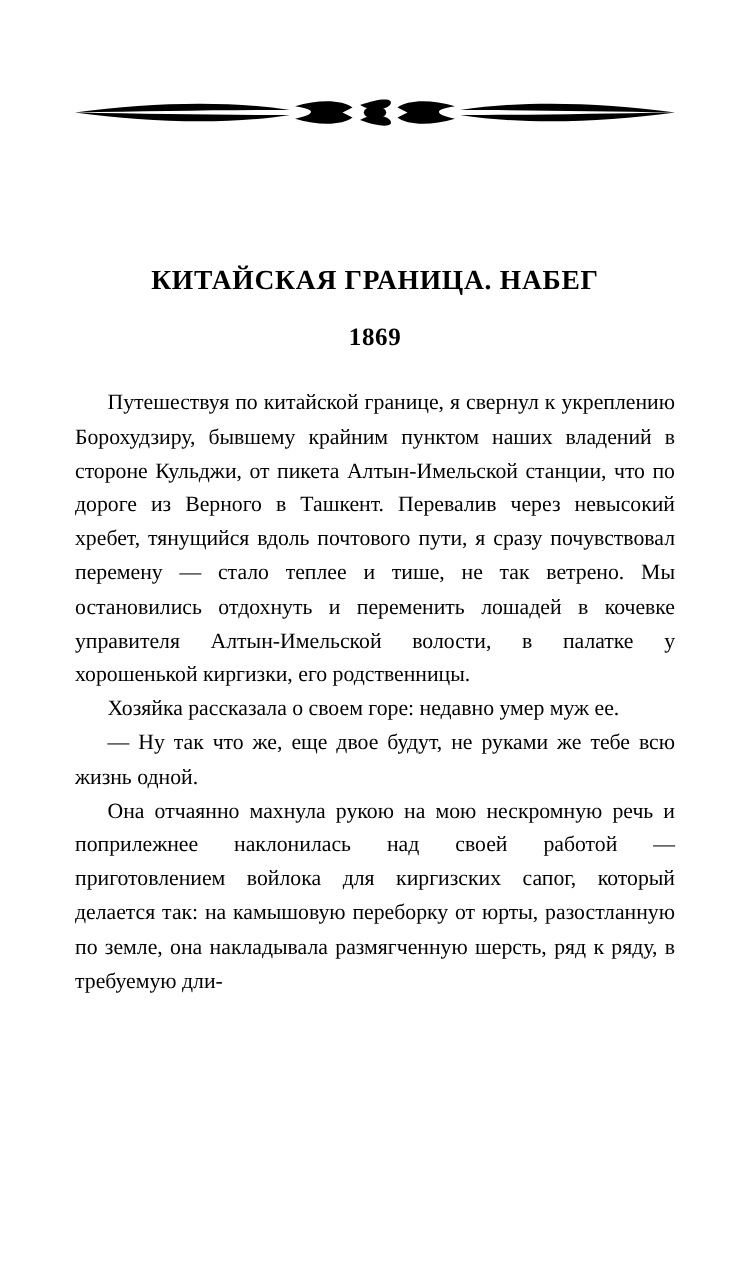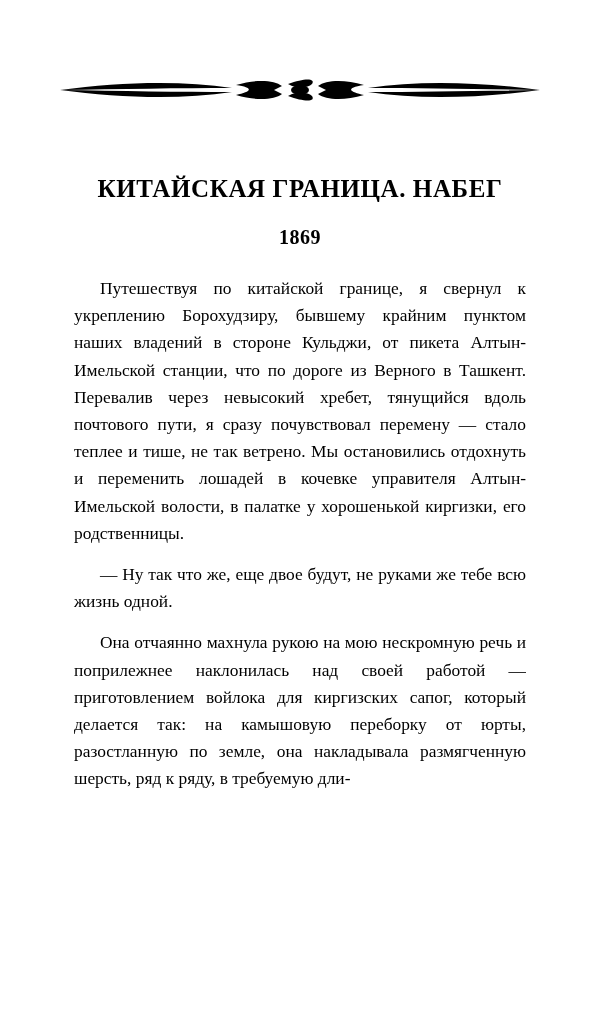--- a/index.html
+++ b/index.html
@@ -26,44 +26,44 @@
     margin-top: 72px;
     height: 36px;
     display: flex;
     align-items: center;
     justify-content: center;
   }
   .ornament svg {
     display: block;
   }
   .chapter-title {
-    margin-top: 66px;
+    margin-top: 103px;
     text-align: center;
-    font-size: 25px;
+    font-size: 22px;
     font-weight: bold;
     letter-spacing: 0.6px;
     line-height: 1.2;
   }
   .chapter-year {
     margin-top: 22px;
     text-align: center;
     font-size: 20px;
     font-weight: bold;
     letter-spacing: 0.5px;
   }
   .body-text {
     margin-top: 26px;
     font-size: 17.4px;
     line-height: 27.2px;
     text-align: justify;
     text-justify: inter-word;
     hyphens: manual;
   }
   .body-text p {
-    margin: 14px;
+    margin: 0;
     text-indent: 26px;
   }
 </style>
 </head>
 <body>
 
 <div class="page">
 
   <div class="ornament">
     <svg width="480" height="28" viewBox="0 0 480 28" aria-hidden="true">
@@ -80,17 +80,18 @@
       </g>
     </svg>
   </div>
 
   <h1 class="chapter-title">КИТАЙСКАЯ ГРАНИЦА. НАБЕГ</h1>
 
   <div class="chapter-year">1869</div>
 
   <div class="body-text">
     <p>Путешествуя по китайской границе, я свернул к укреплению Борохудзиру, бывшему крайним пунктом наших владений в стороне Кульджи, от пикета Алтын-Имельской станции, что по дороге из Верного в Ташкент. Перевалив через невысокий хребет, тянущийся вдоль почтового пути, я сразу почувствовал перемену — стало теплее и тише, не так ветрено. Мы остановились отдохнуть и переменить лошадей в кочевке управителя Алтын-Имельской волости, в палатке у хорошенькой киргизки, его родственницы.</p>
+    <p>Хозяйка рассказала о своем горе: недавно умер муж ее.</p>
     <p>— Ну так что же, еще двое будут, не руками же тебе всю жизнь одной.</p>
     <p>Она отчаянно махнула рукою на мою нескромную речь и поприлежнее наклонилась над своей работой — приготовлением войлока для киргизских сапог, который делается так: на камышовую переборку от юрты, разостланную по земле, она накладывала размягченную шерсть, ряд к ряду, в требуемую дли-</p>
   </div>
 
 </div>
 
 </body></html>

